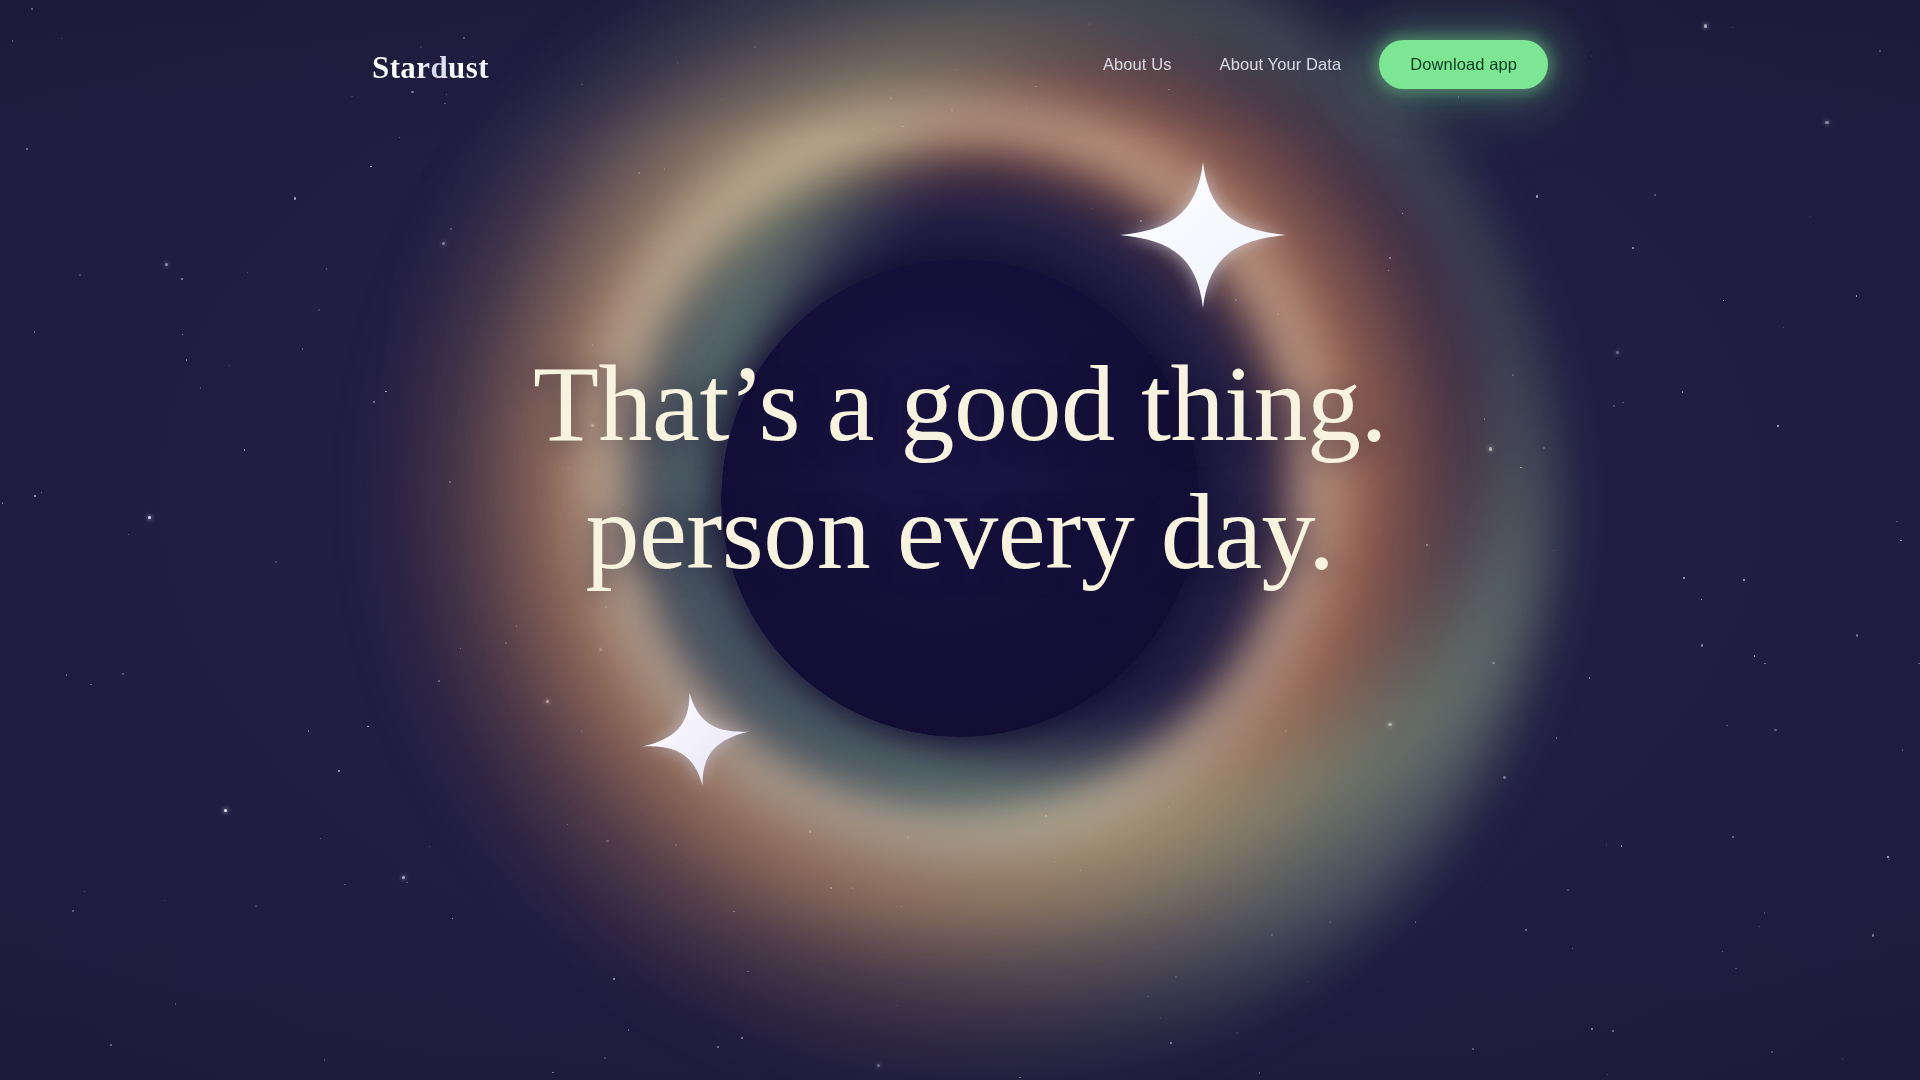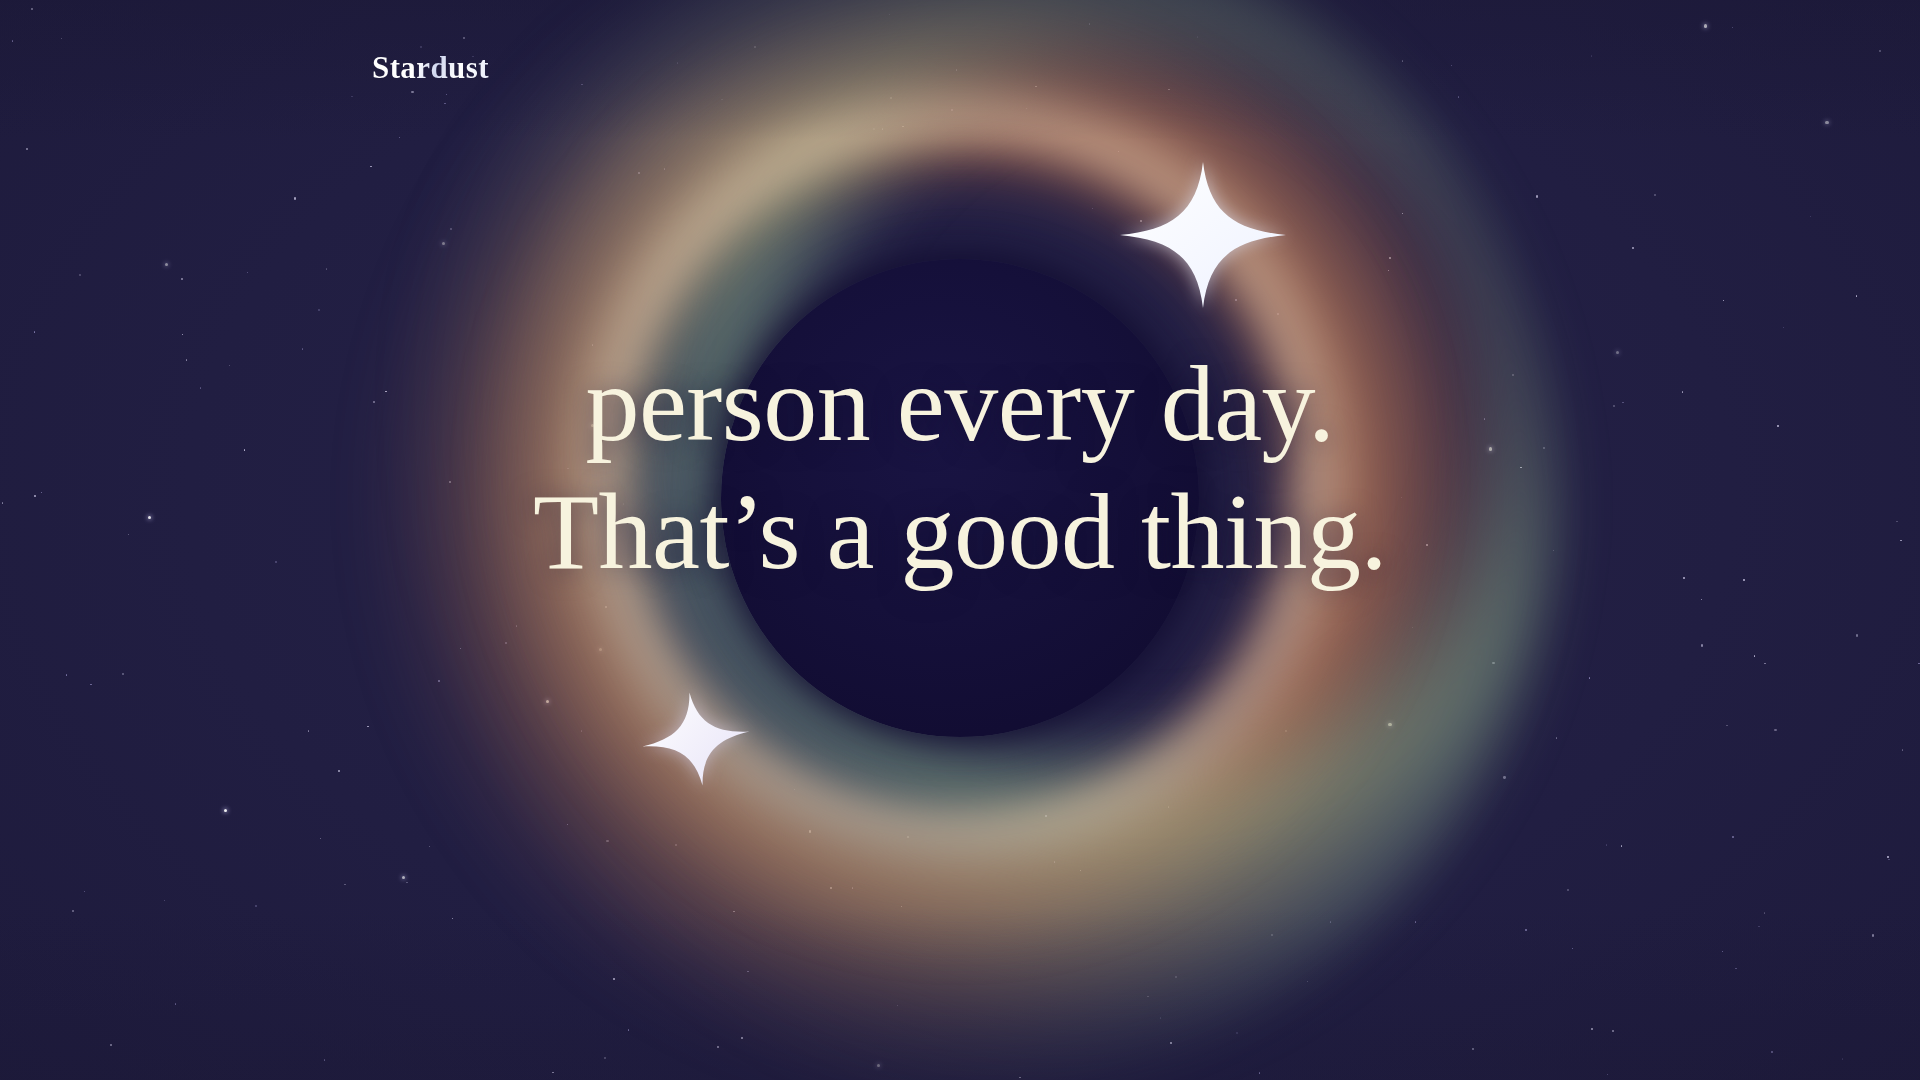--- a/index.html
+++ b/index.html
@@ -430,25 +430,30 @@
       </defs>
       <g class="glow">
         <path d="M56 0 C61 34 78 46 112 49 C78 52 61 64 56 98 C51 64 34 52 0 49 C34 46 51 34 56 0 Z" fill="#d6d2ef"></path>
       </g>
       <path d="M56 2 C60 34 77 46 110 49 C77 52 60 64 56 96 C52 64 35 52 2 49 C35 46 52 34 56 2 Z" fill="url(#sgB)"></path>
     </svg>
   </div>
 
   <div class="hero">
     <h1>
+      <span class="line l3">That’s a good thing.</span>
       <span class="line l2">person every day.</span>
-      <span class="line l3">That’s a good thing.</span>
     </h1>
   </div>
 
   <div class="vignette"></div>
 
   <header>
     <div class="logo">Stardust</div>
 
+    <nav>
+      <a class="nav-link" href="#">About Us</a>
+      <a class="nav-link" href="#">About Your Data</a>
+      <button class="btn-download">Download app</button>
+    </nav>
   </header>
 
 </div>
 
 </body></html>

